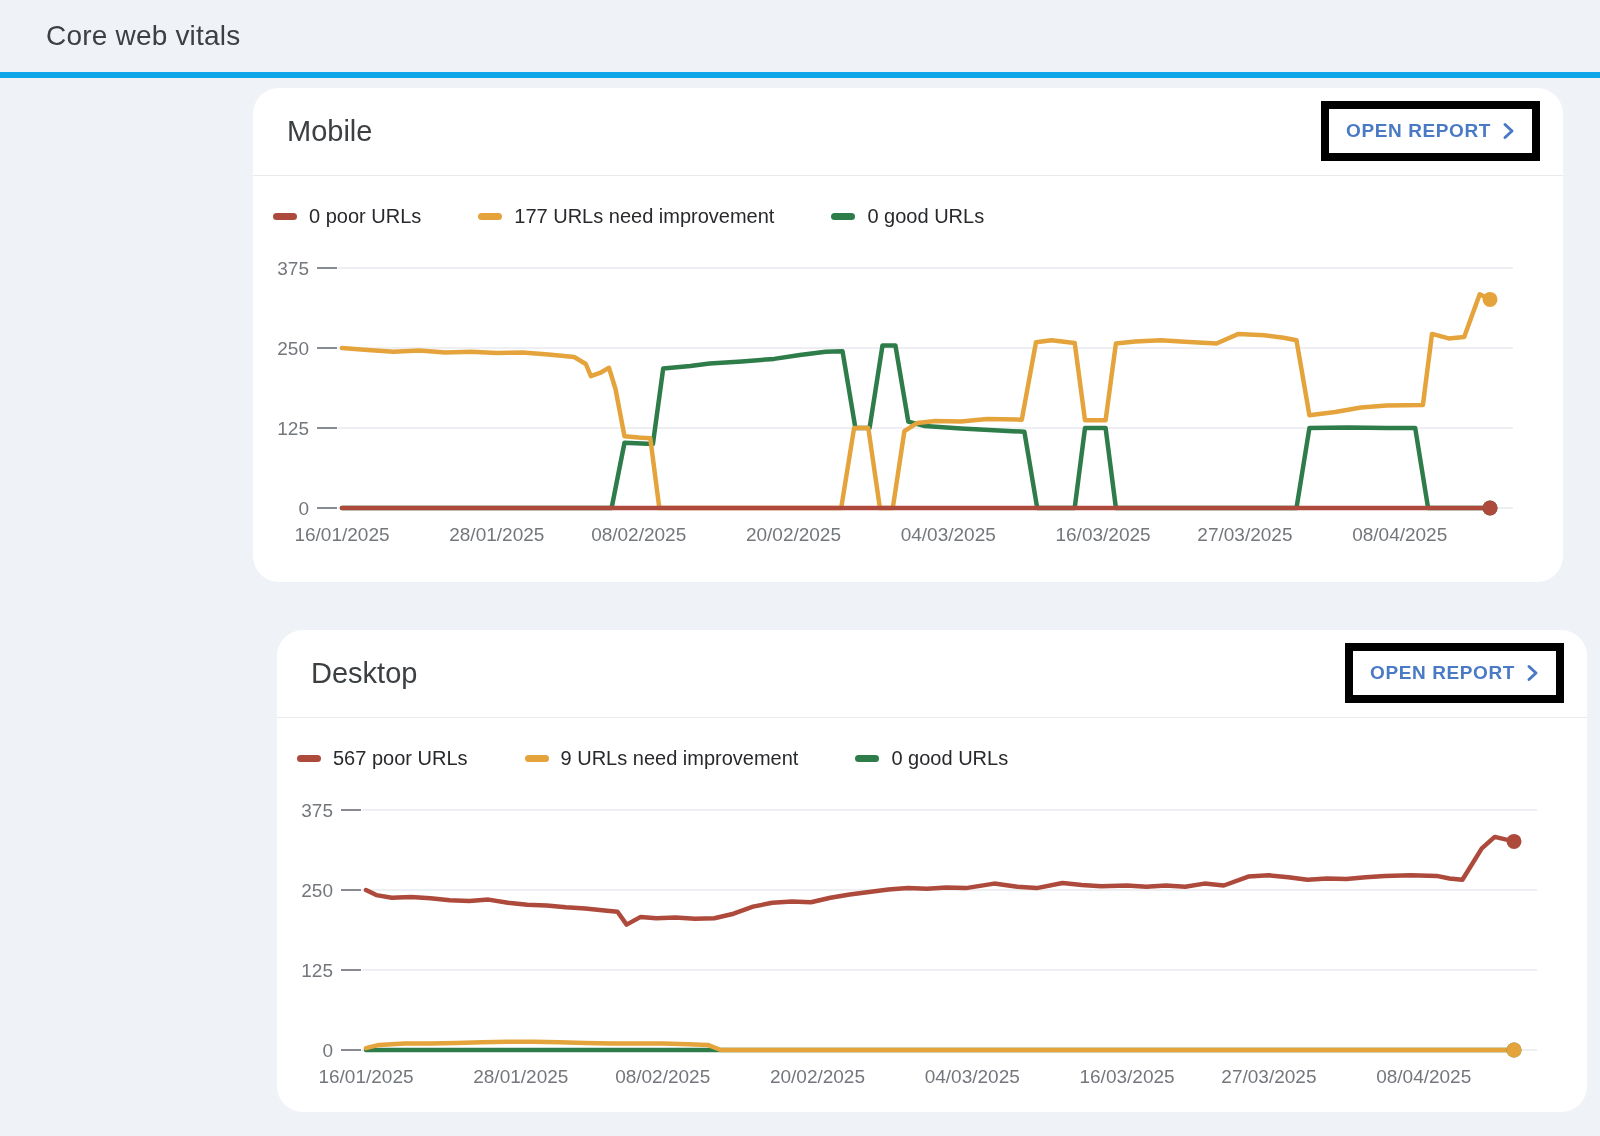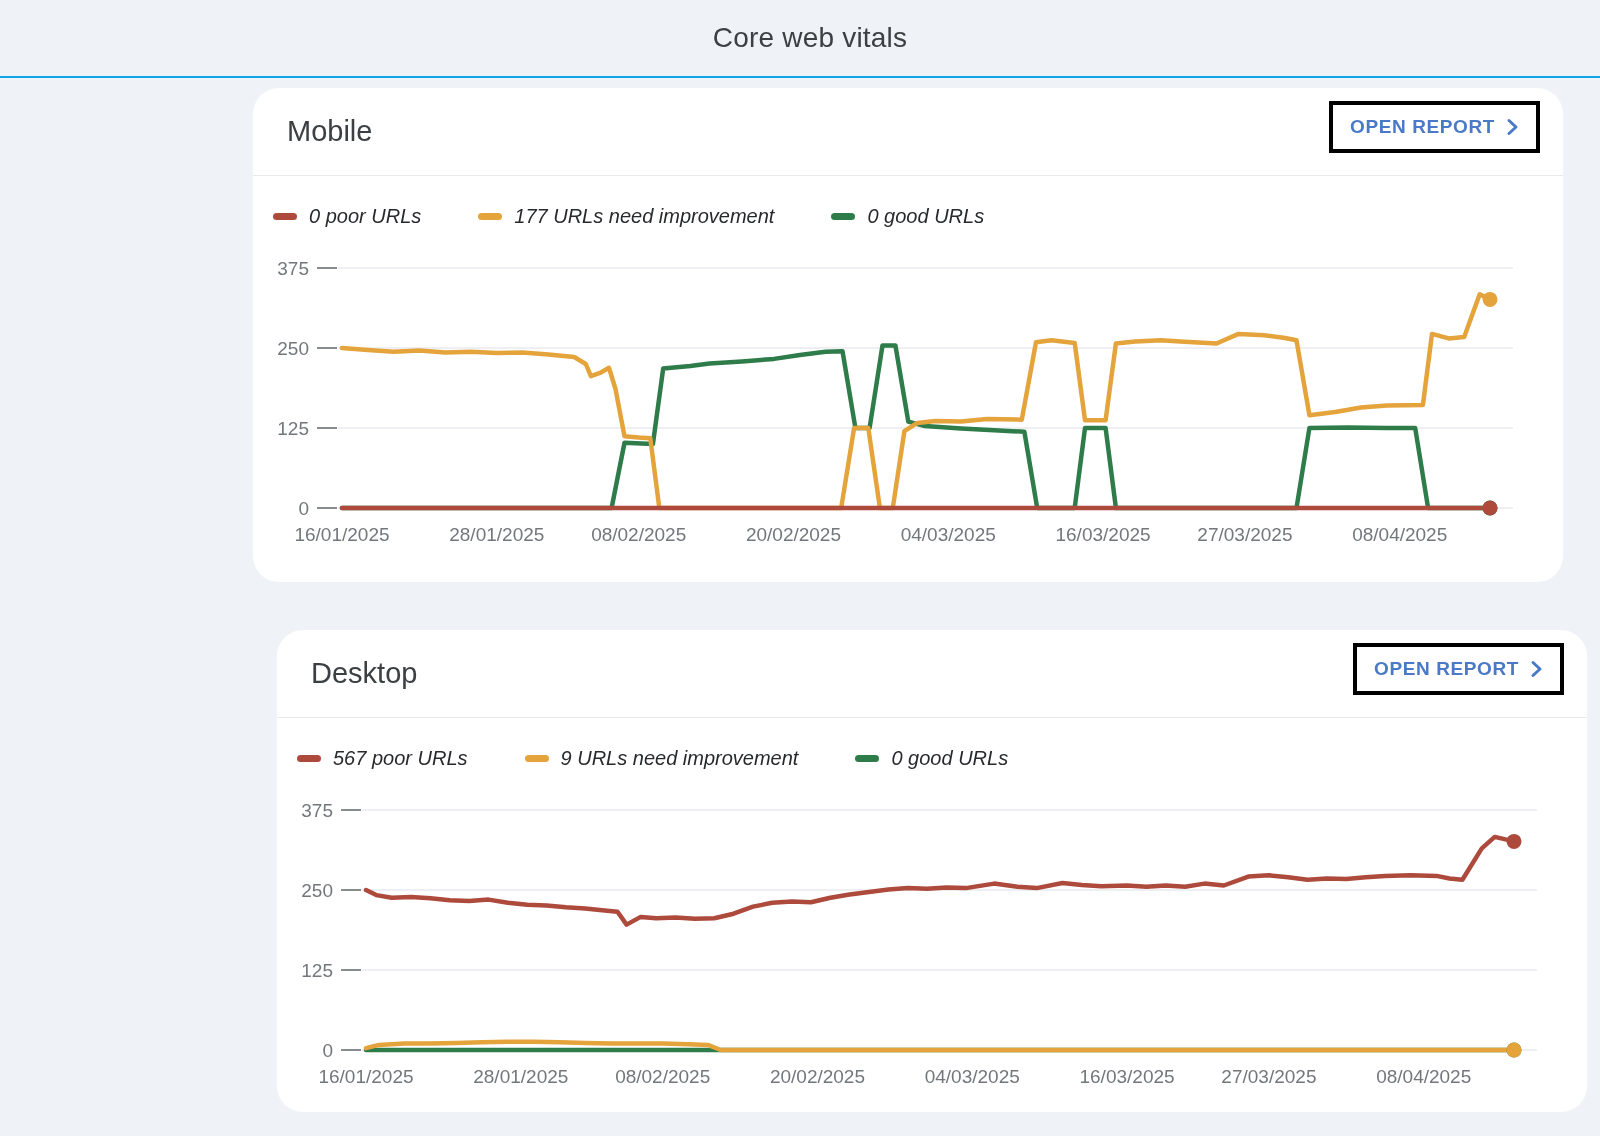--- a/index.html
+++ b/index.html
@@ -1,39 +1,39 @@
 <!DOCTYPE html>
 <html><head>
 <meta charset="utf-8">
 <style>
   * { margin:0; padding:0; box-sizing:border-box; }
   html,body { width:1600px; height:1136px; overflow:hidden;
     background:#eff2f7; font-family:"Liberation Sans", sans-serif; }
 
-  .page-header { height:78px; padding-left:20px; display:flex; align-items:center;
-    border-bottom:2px solid #0ea5e9;justify-content:center; }
+  .page-header { height:78px; padding-left:46px; display:flex; align-items:center;
+    border-bottom:6px solid #0ea5e9; }
   .page-title { font-size:28px; color:#3c4043; font-weight:400; letter-spacing:.2px; }
 
   .card { position:absolute; left:253px; width:1310px; background:#ffffff;
     border-radius:26px; }
   .card.mobile { top:88px; height:494px; }
   .card.desktop { top:630px; height:482px;margin-left:24px; }
 
   .card-header { position:relative; height:88px; border-bottom:1px solid #e8eaed;
     display:flex; align-items:center; padding:12px 34px; }
   .card-title { font-size:29px; color:#3c4043; font-weight:400; }
 
   .open-report-highlight { position:absolute; top:13px; right:23px;
-    border:4px solid #000000; background:#ffffff; }
+    border:8px solid #000000; background:#ffffff; }
   .open-report-btn { display:flex; align-items:center; gap:11px; border:none;
     background:#ffffff; padding:11px 17px; cursor:pointer;
     color:#4a7ac6; font-family:"Liberation Sans", sans-serif;
     font-size:19px; font-weight:700; letter-spacing:.6px; }
 
-  .legend { display:flex; align-items:center; padding:28px 0 0 20px; height:52px;font-style:italic; }
+  .legend { display:flex; align-items:center; padding:28px 0 0 20px; height:52px; }
   .legend-item { display:flex; align-items:center; margin-right:57px; }
   .legend-swatch { width:24px; height:7px; border-radius:4px; margin-right:12px; flex:0 0 auto; }
   .sw-poor { background:#ad4a3c; }
   .sw-improve { background:#e5a33c; }
   .sw-good { background:#2e7c49; }
   .legend-label { font-size:20px; color:#27292c; }
 
   .chart-host { margin-top:12px; }
   .chart-host svg { display:block; }
   .chart-host text { font-size:19px; fill:#73777c; font-family:"Liberation Sans", sans-serif; }

